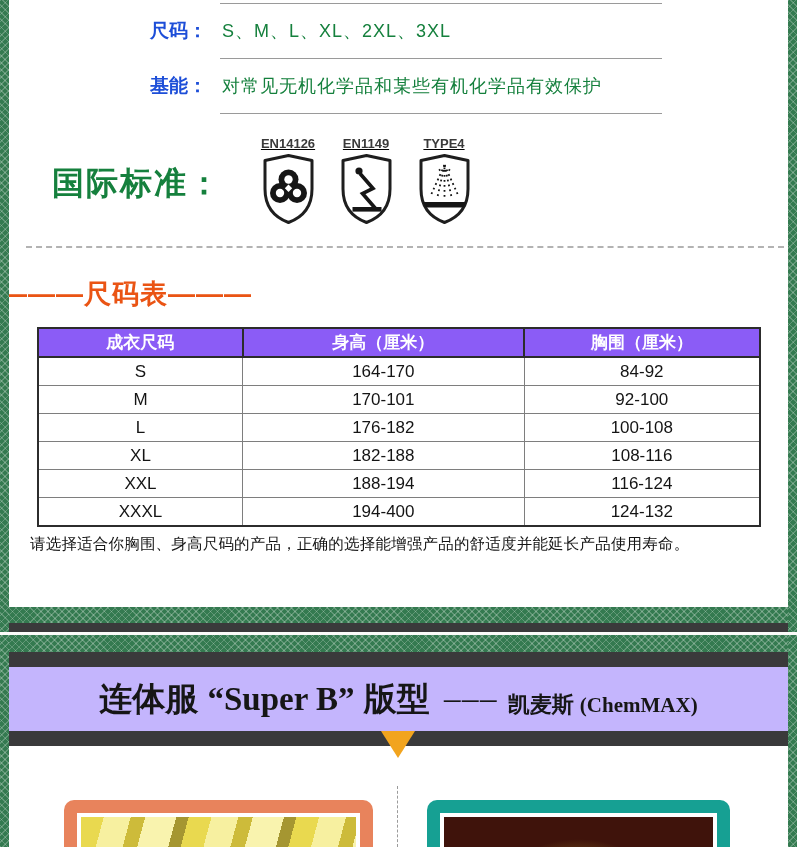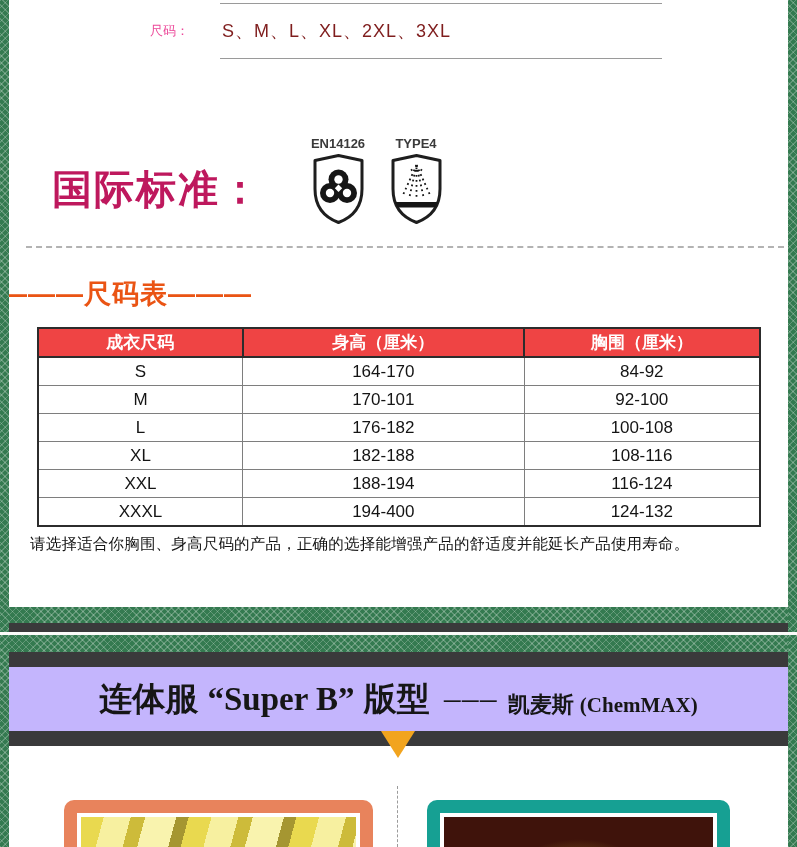--- a/index.html
+++ b/index.html
@@ -13,44 +13,44 @@
       repeating-linear-gradient(45deg, rgba(255,255,255,0.22) 0 1.2px, transparent 1.2px 5px),
       repeating-linear-gradient(135deg, rgba(255,255,255,0.22) 0 1.2px, transparent 1.2px 5px);
   }
   .side-border { position:absolute; top:0; height:847px; width:9px; z-index:20; }
   .side-border.left { left:0; }
   .side-border.right { right:0; }
 
   
   .spec-block { position:absolute; left:150px; top:3px; width:512px; }
   .spec-row { display:flex; align-items:stretch; }
-  .spec-label { width:70px; flex-shrink:0; font-weight:normal; font-size:13px; color:#ec4899;
+  .spec-label { width:70px; flex-shrink:0; font-weight:bold; font-size:19px; color:#1d4ed8;
                 display:flex; align-items:center; }
   .spec-value { flex:1; border-top:1px solid #9a9a9a; padding:15px 0 15px 2px;
-                font-size:18px; color:#7f1d1d; letter-spacing:1px; }
+                font-size:18px; color:#15803d; letter-spacing:1px; }
   .spec-row:last-child .spec-value { border-bottom:1px solid #9a9a9a; }
 
   
   .standards { position:absolute; top:136px; left:52px; display:flex; align-items:flex-start; }
-  .standards-heading { font-size:40px; font-weight:bold; color:#be185d; letter-spacing:2px;
+  .standards-heading { font-size:32px; font-weight:bold; color:#15803d; letter-spacing:2px;
                        margin-top:26px; white-space:nowrap; }
-  .icons-row { display:flex; gap:14px; margin-left:44px; }
+  .icons-row { display:flex; gap:14px; margin-left:34px;text-decoration:underline; }
   .icon-group { display:flex; flex-direction:column; align-items:center; width:64px; }
   .icon-label { font-size:13px; font-weight:bold; color:#3a3a3a; margin-bottom:1px; }
 
   .dashed-divider { position:absolute; top:246px; left:26px; width:758px;
                     border-top:2px dashed #b3b3b3; }
 
   .chart-heading { position:absolute; top:276px; left:0; width:100%; text-align:left;
                    font-size:27px; font-weight:bold; color:#ea5414; letter-spacing:1px; }
 
   
   .size-table { position:absolute; top:327px; left:37px; width:724px;
                 border-collapse:collapse; border:2px solid #2c2c2c; }
-  .size-table th { background:#ef4444; color:#ffffff; font-size:17px; font-weight:bold;
+  .size-table th { background:#8b5cf6; color:#ffffff; font-size:17px; font-weight:bold;
                    height:25px; border:2px solid #2c2c2c; border-left:2px solid #ffffff; }
   .size-table th:first-child { border-left:2px solid #2c2c2c; }
   .size-table td { height:25px; text-align:center; font-size:17px; color:#141414;
                    border:1px solid #7e7e7e; background:#fff; }
 
   .note { position:absolute; top:534px; left:30px; width:745px; font-size:15.5px;
           color:#141414; letter-spacing:0.2px; }
 
   
   .band { position:absolute; left:9px; right:9px; }
@@ -99,20 +99,24 @@
 <div class="page">
 
   <div class="side-border left green-pattern"></div>
   <div class="side-border right green-pattern"></div>
 
   <div class="spec-block">
     <div class="spec-row">
       <div class="spec-label">尺码：</div>
       <div class="spec-value">S、M、L、XL、2XL、3XL</div>
     </div>
+    <div class="spec-row">
+      <div class="spec-label">基能：</div>
+      <div class="spec-value">对常见无机化学品和某些有机化学品有效保护</div>
+    </div>
   </div>
 
   <div class="standards">
     <div class="standards-heading">国际标准：</div>
     <div class="icons-row">
 
       <div class="icon-group">
         <div class="icon-label">EN14126</div>
         <span>
           <svg width="55" height="74" viewBox="0 0 54 74">
@@ -125,20 +129,31 @@
             <g fill="#ffffff">
               <circle cx="27" cy="27.5" r="4.2"></circle>
               <circle cx="18.5" cy="41" r="4.2"></circle>
               <circle cx="35.5" cy="41" r="4.2"></circle>
               <rect x="24.4" y="33.6" width="5.2" height="5.2" transform="rotate(45 27 36.2)"></rect>
             </g>
           </svg>
         </span>
       </div>
 
+      <div class="icon-group">
+        <div class="icon-label">EN1149</div>
+        <span>
+          <svg width="55" height="74" viewBox="0 0 54 74">
+            <path d="M27 3.5 L50.5 8.5 L50.5 37 C50.5 55.5 40.5 65.5 27 70.5 C13.5 65.5 3.5 55.5 3.5 37 L3.5 8.5 Z" fill="#ffffff" stroke="#1e1e1e" stroke-width="3" stroke-linejoin="round"></path>
+            <circle cx="19.5" cy="19" r="3.6" fill="#161616"></circle>
+            <path d="M20.5 21.5 L33.5 36.5 L23 41.5 L36 56.5" fill="none" stroke="#161616" stroke-width="3.6"></path>
+            <rect x="13" y="55" width="29" height="4.6" fill="#161616"></rect>
+          </svg>
+        </span>
+      </div>
 
       <div class="icon-group">
         <div class="icon-label">TYPE4</div>
         <span>
           <svg width="55" height="74" viewBox="0 0 54 74">
             <defs>
               <clipPath id="shieldClip">
                 <path d="M27 3.5 L50.5 8.5 L50.5 37 C50.5 55.5 40.5 65.5 27 70.5 C13.5 65.5 3.5 55.5 3.5 37 L3.5 8.5 Z"></path>
               </clipPath>
             </defs>

